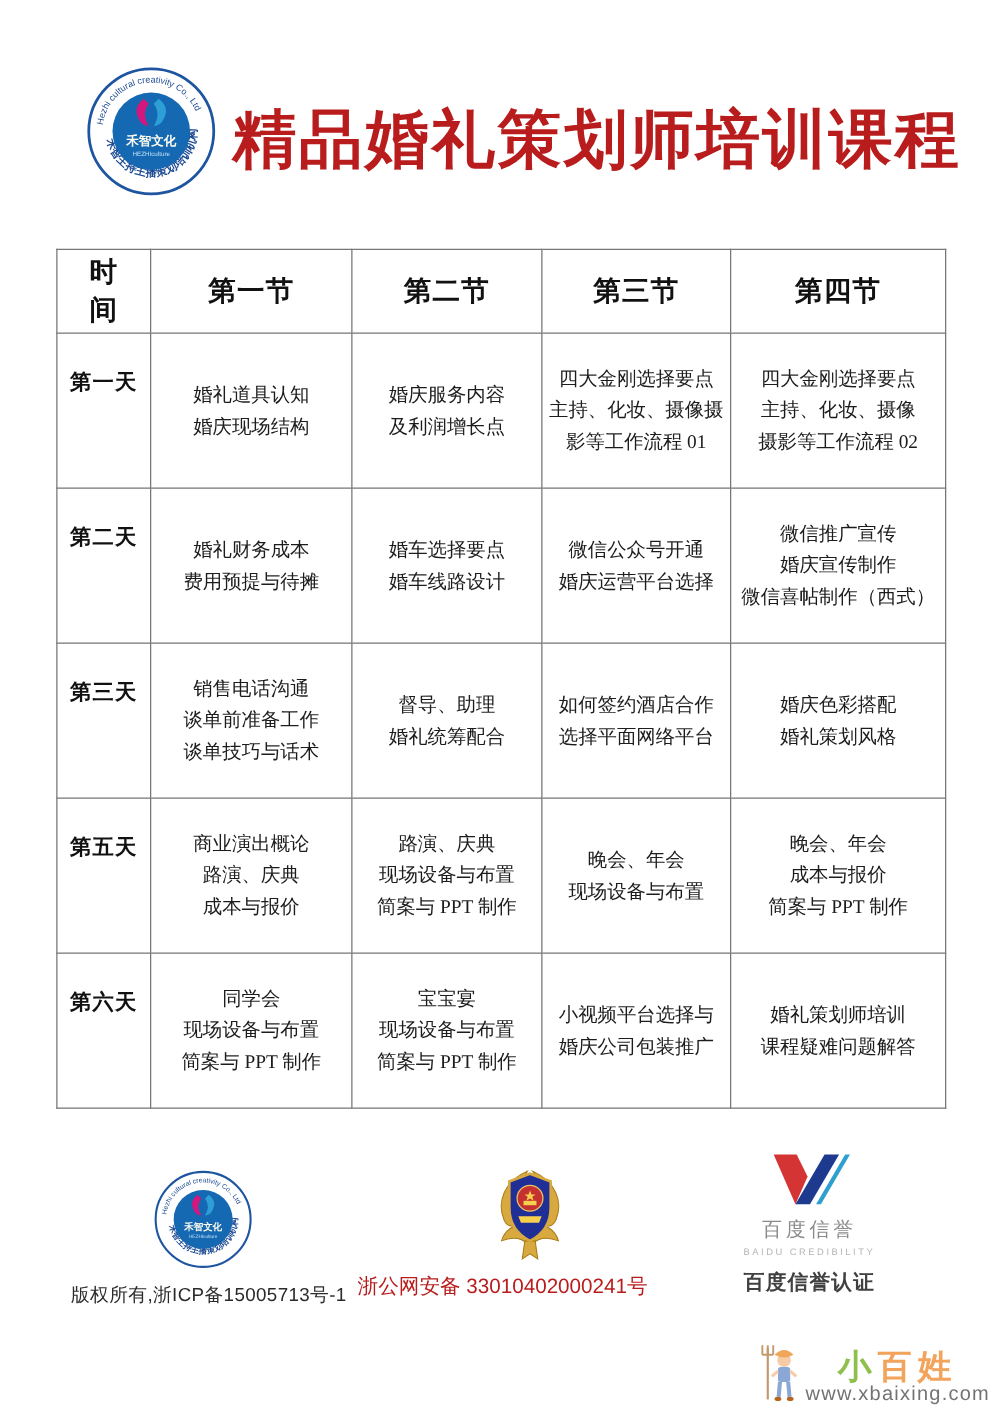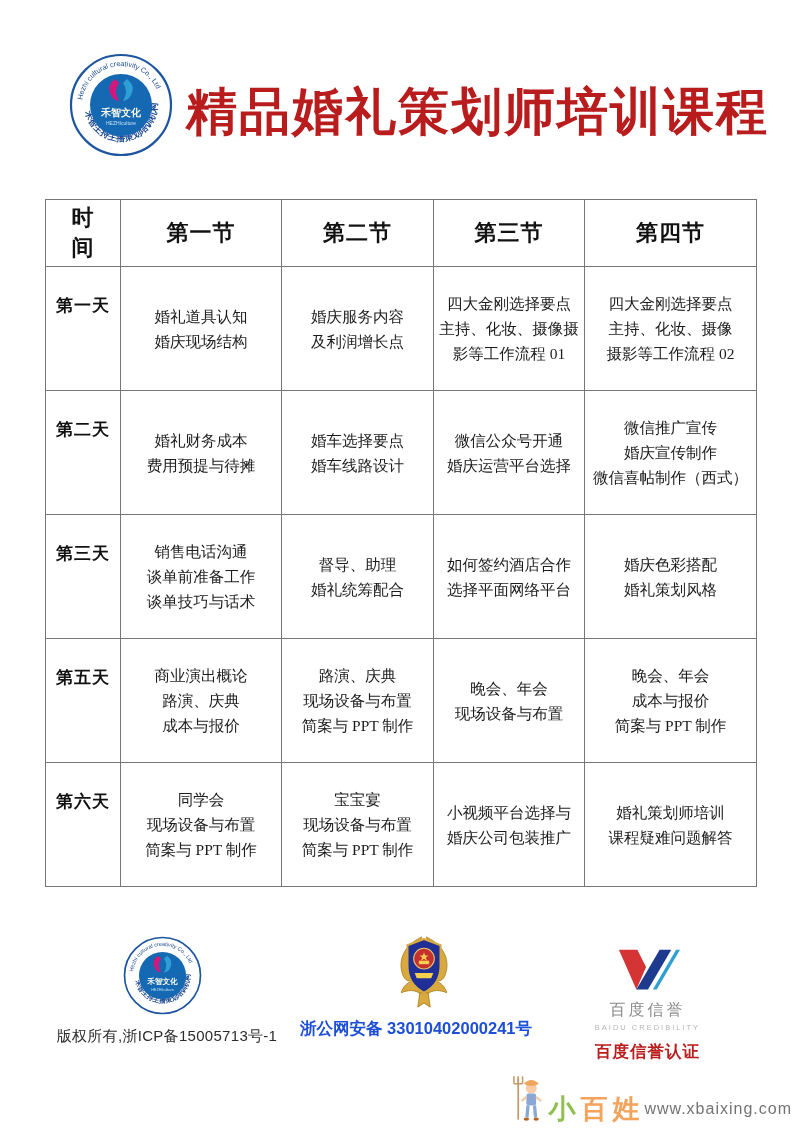--- a/index.html
+++ b/index.html
@@ -39,44 +39,44 @@
   .cell-line{line-height:25px;}
 
   
   .copyright-text{
     position:absolute;left:47px;top:1027px;width:240px;text-align:center;
     font-family:"Liberation Sans","DejaVu Sans",sans-serif;
     font-size:15px;color:#2b2b2b;letter-spacing:0.3px;
   }
   .police-badge{position:absolute;left:393px;top:930px;width:62px;height:82px;}
   .police-text{
-    position:absolute;left:286px;top:1018px;width:260px;text-align:center;
-    font-family:"Liberation Sans","DejaVu Sans",sans-serif;
-    font-size:16.5px;font-weight:bold;color:#1d4ed8;
-  }
-  .baidu-block{position:absolute;left:575px;top:946px;width:145px;text-align:center;}
+    position:absolute;left:286px;top:1018px;width:260px;
+    font-family:"Liberation Sans","DejaVu Sans",sans-serif;
+    font-size:16.5px;font-weight:normal;color:#b91c1c;
+  }
+  .baidu-block{position:absolute;left:575px;top:920px;width:145px;text-align:center;}
   .baidu-logo{width:64px;height:50px;margin:0 auto;display:block;}
   .baidu-cn{
     font-family:"Liberation Sans","DejaVu Sans",sans-serif;
     font-size:16px;color:#8a8a8a;letter-spacing:3px;margin-top:4px;
   }
   .baidu-en{
     font-family:"Liberation Sans","DejaVu Sans",sans-serif;
     font-size:7.5px;color:#b5b5b5;letter-spacing:2px;margin-top:2px;
   }
   .baidu-cert{
     font-family:"Liberation Sans","DejaVu Sans",sans-serif;
-    font-size:16.5px;font-weight:bold;color:#b91c1c;letter-spacing:1px;margin-top:9px;
+    font-size:16.5px;font-weight:bold;color:#404040;letter-spacing:1px;margin-top:9px;
   }
 
   
   .watermark{
     position:absolute;right:8px;bottom:4px;display:flex;align-items:flex-end;gap:3px;
   }
-  .wm-text{display:flex;align-items:center;}
+  .wm-text{display:flex;flex-direction:column;align-items:center;}
   .wm-chars{font-size:27px;font-weight:bold;letter-spacing:5px;line-height:30px;}
   .wm-url{
     font-size:16px;color:#737373;letter-spacing:1px;line-height:16px;
     font-family:Liberation Sans, sans-serif;
   }
 </style>
 </head>
 <body>
 
 <div class="page">

